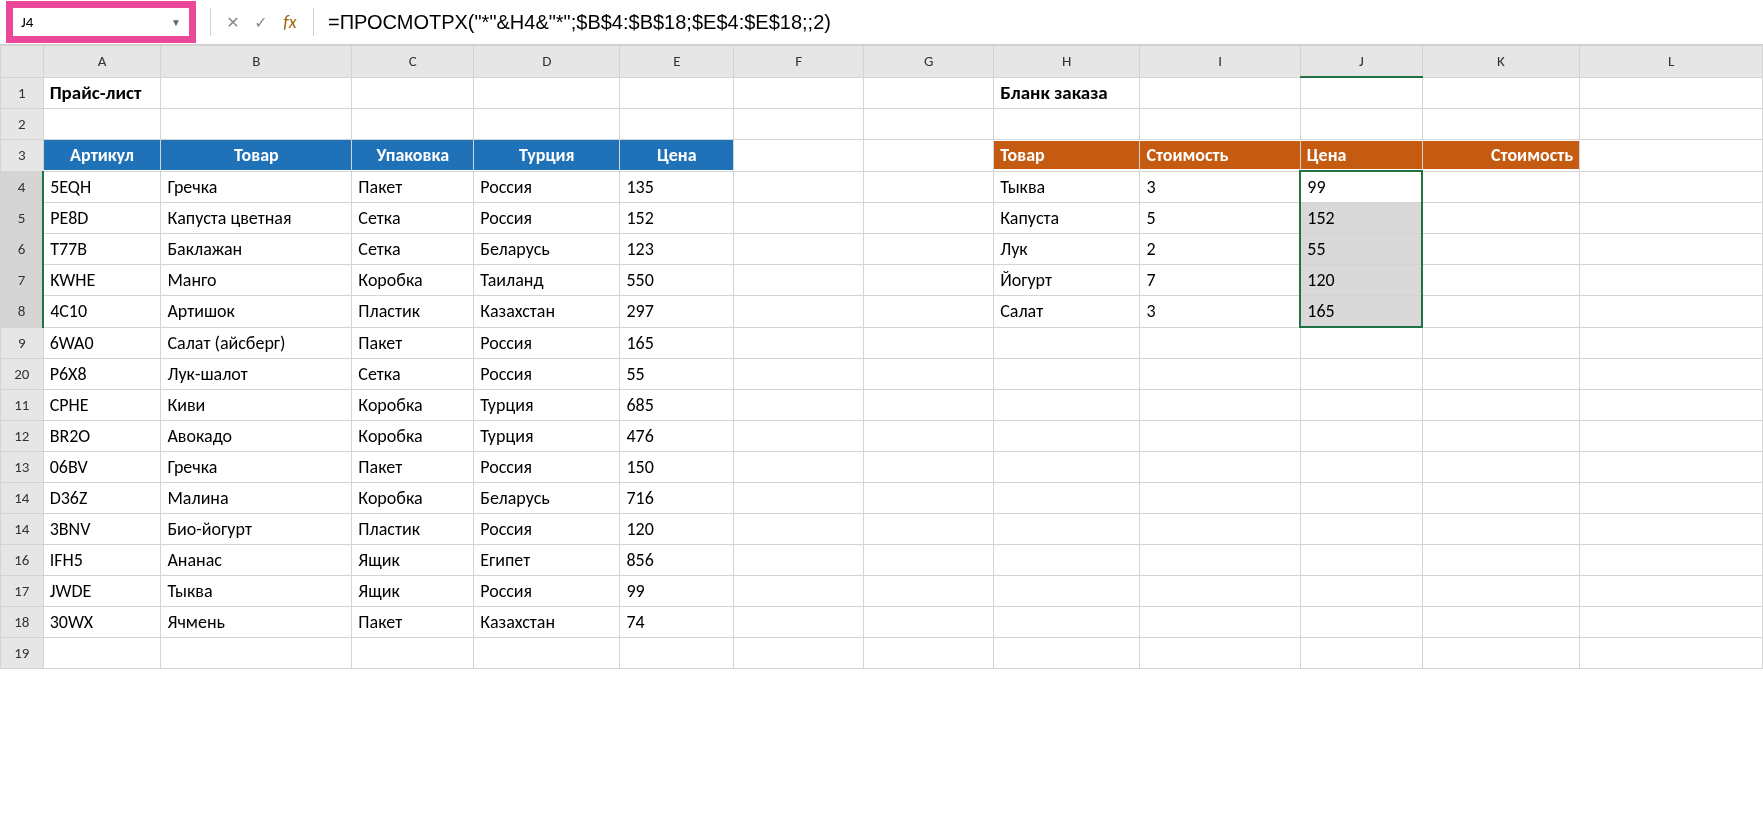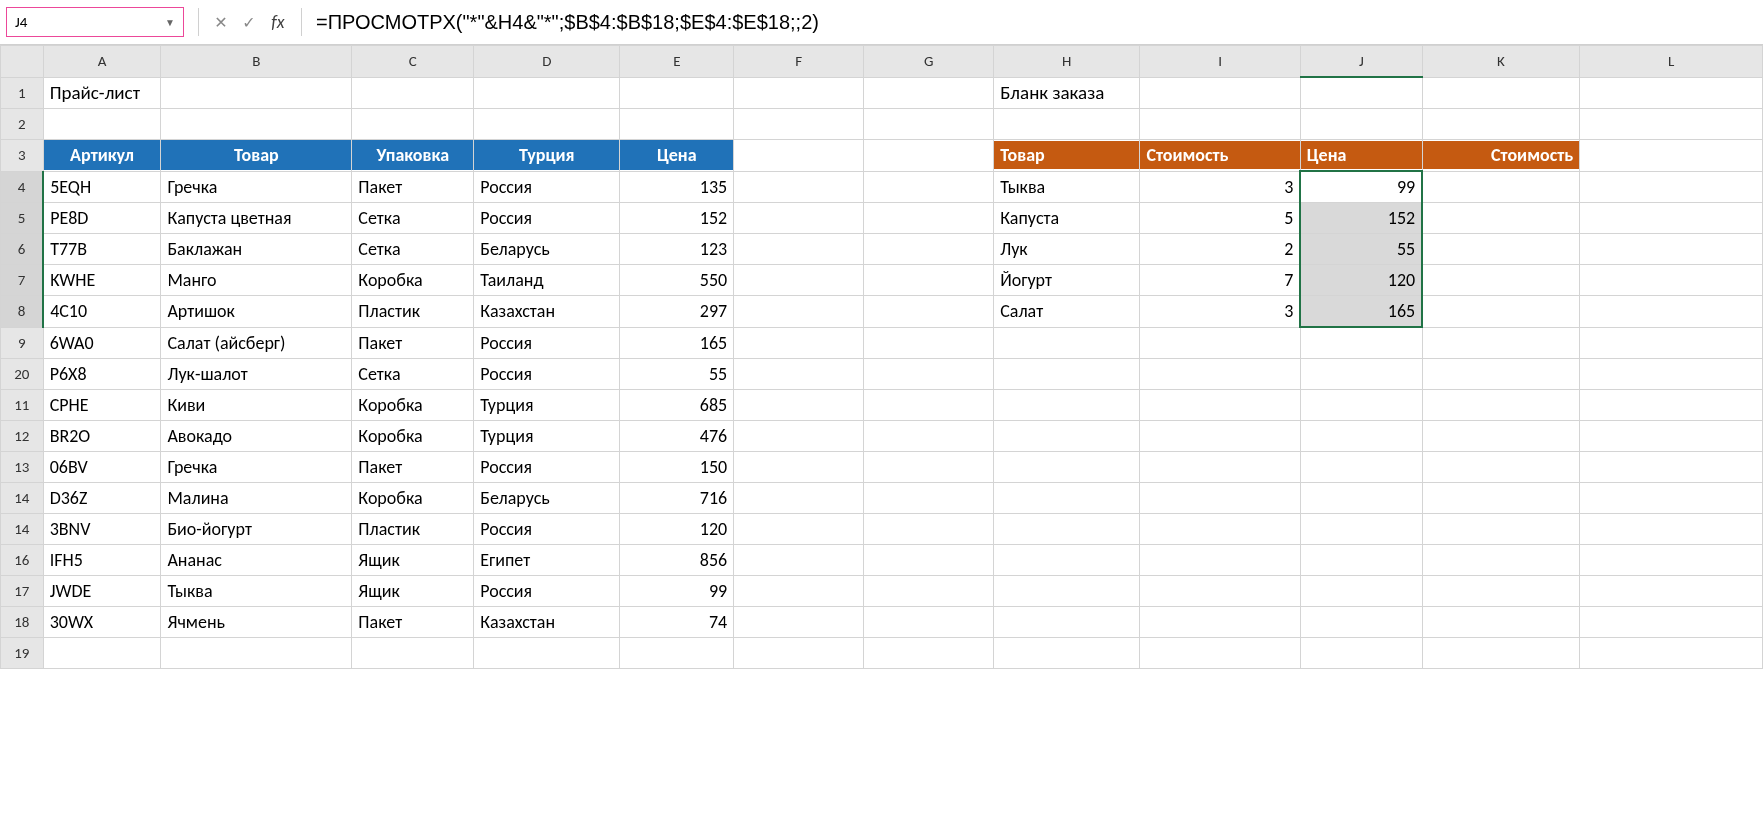--- a/index.html
+++ b/index.html
@@ -17,39 +17,39 @@
     height: 44px;
     border-bottom: 1px solid #d0d0d0;
     background: #fff;
   }
   .name-box {
     width: 160px;
     height: 28px;
     margin: 0 6px;
     display: flex;
     align-items: center;
-    border: 1px solid #ec4899;
+    border: 7px solid #ec4899;
     background: #fff;
     padding: 0 8px;
     justify-content: space-between;
     font-size: 15px;
   }
   .name-box .chev {
     color: #666;
     font-size: 10px;
   }
   .fb-btn {
     width: 28px;
     text-align: center;
     color: #888;
     font-size: 16px;
   }
   .fx {
     font-style: italic;
-    color: #404040;
+    color: #a16207;
     width: 30px;
     text-align: center;
   }
   .formula-input {
     flex: 1;
     height: 28px;
     border: none;
     outline: none;
     font-size: 20px;
     padding-left: 6px;
@@ -89,24 +89,24 @@
   }
   .corner {
     background: #e6e6e6;
     width: 42px;
   }
   .cell {
     padding: 2px 6px;
     white-space: nowrap;
     overflow: hidden;
   }
-  .cell.num { text-align: right; }
+  .cell.num { text-align: left; }
 
   .section-title {
-    font-weight: 400;
+    font-weight: 700;
     font-size: 19px;
   }
   .hdr-blue {
     background: #2072b8;
     color: #fff;
     font-weight: 700;
     text-align: center;
     padding: 4px 4px;
   }
   .hdr-orange {

